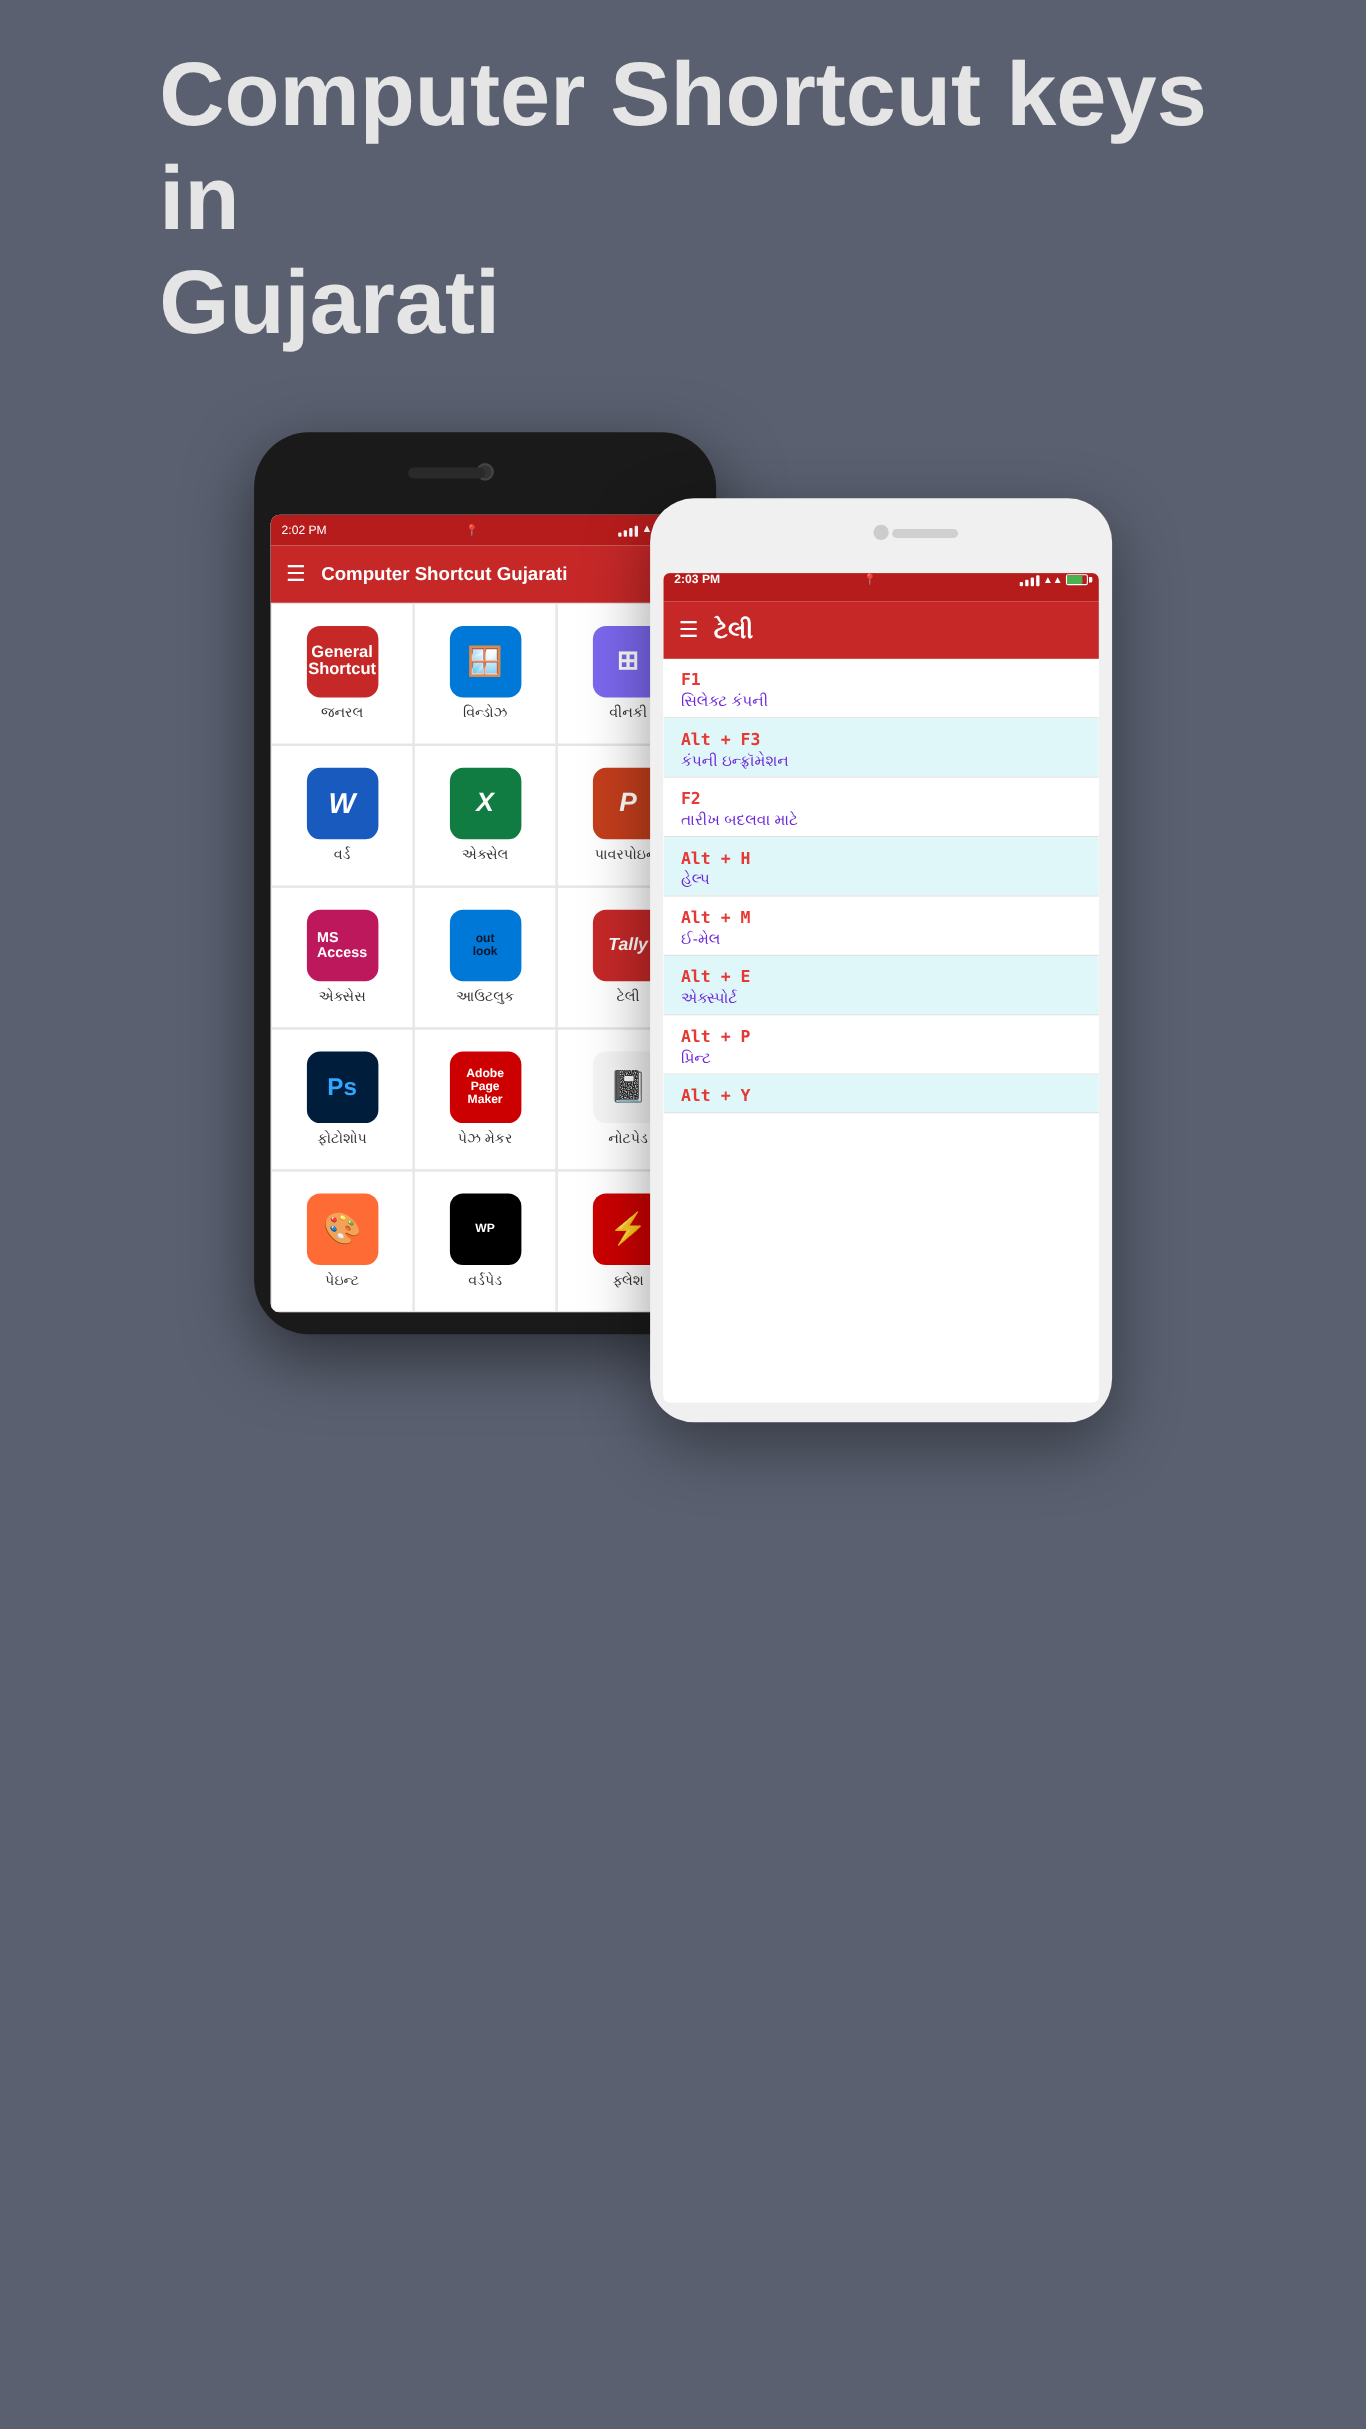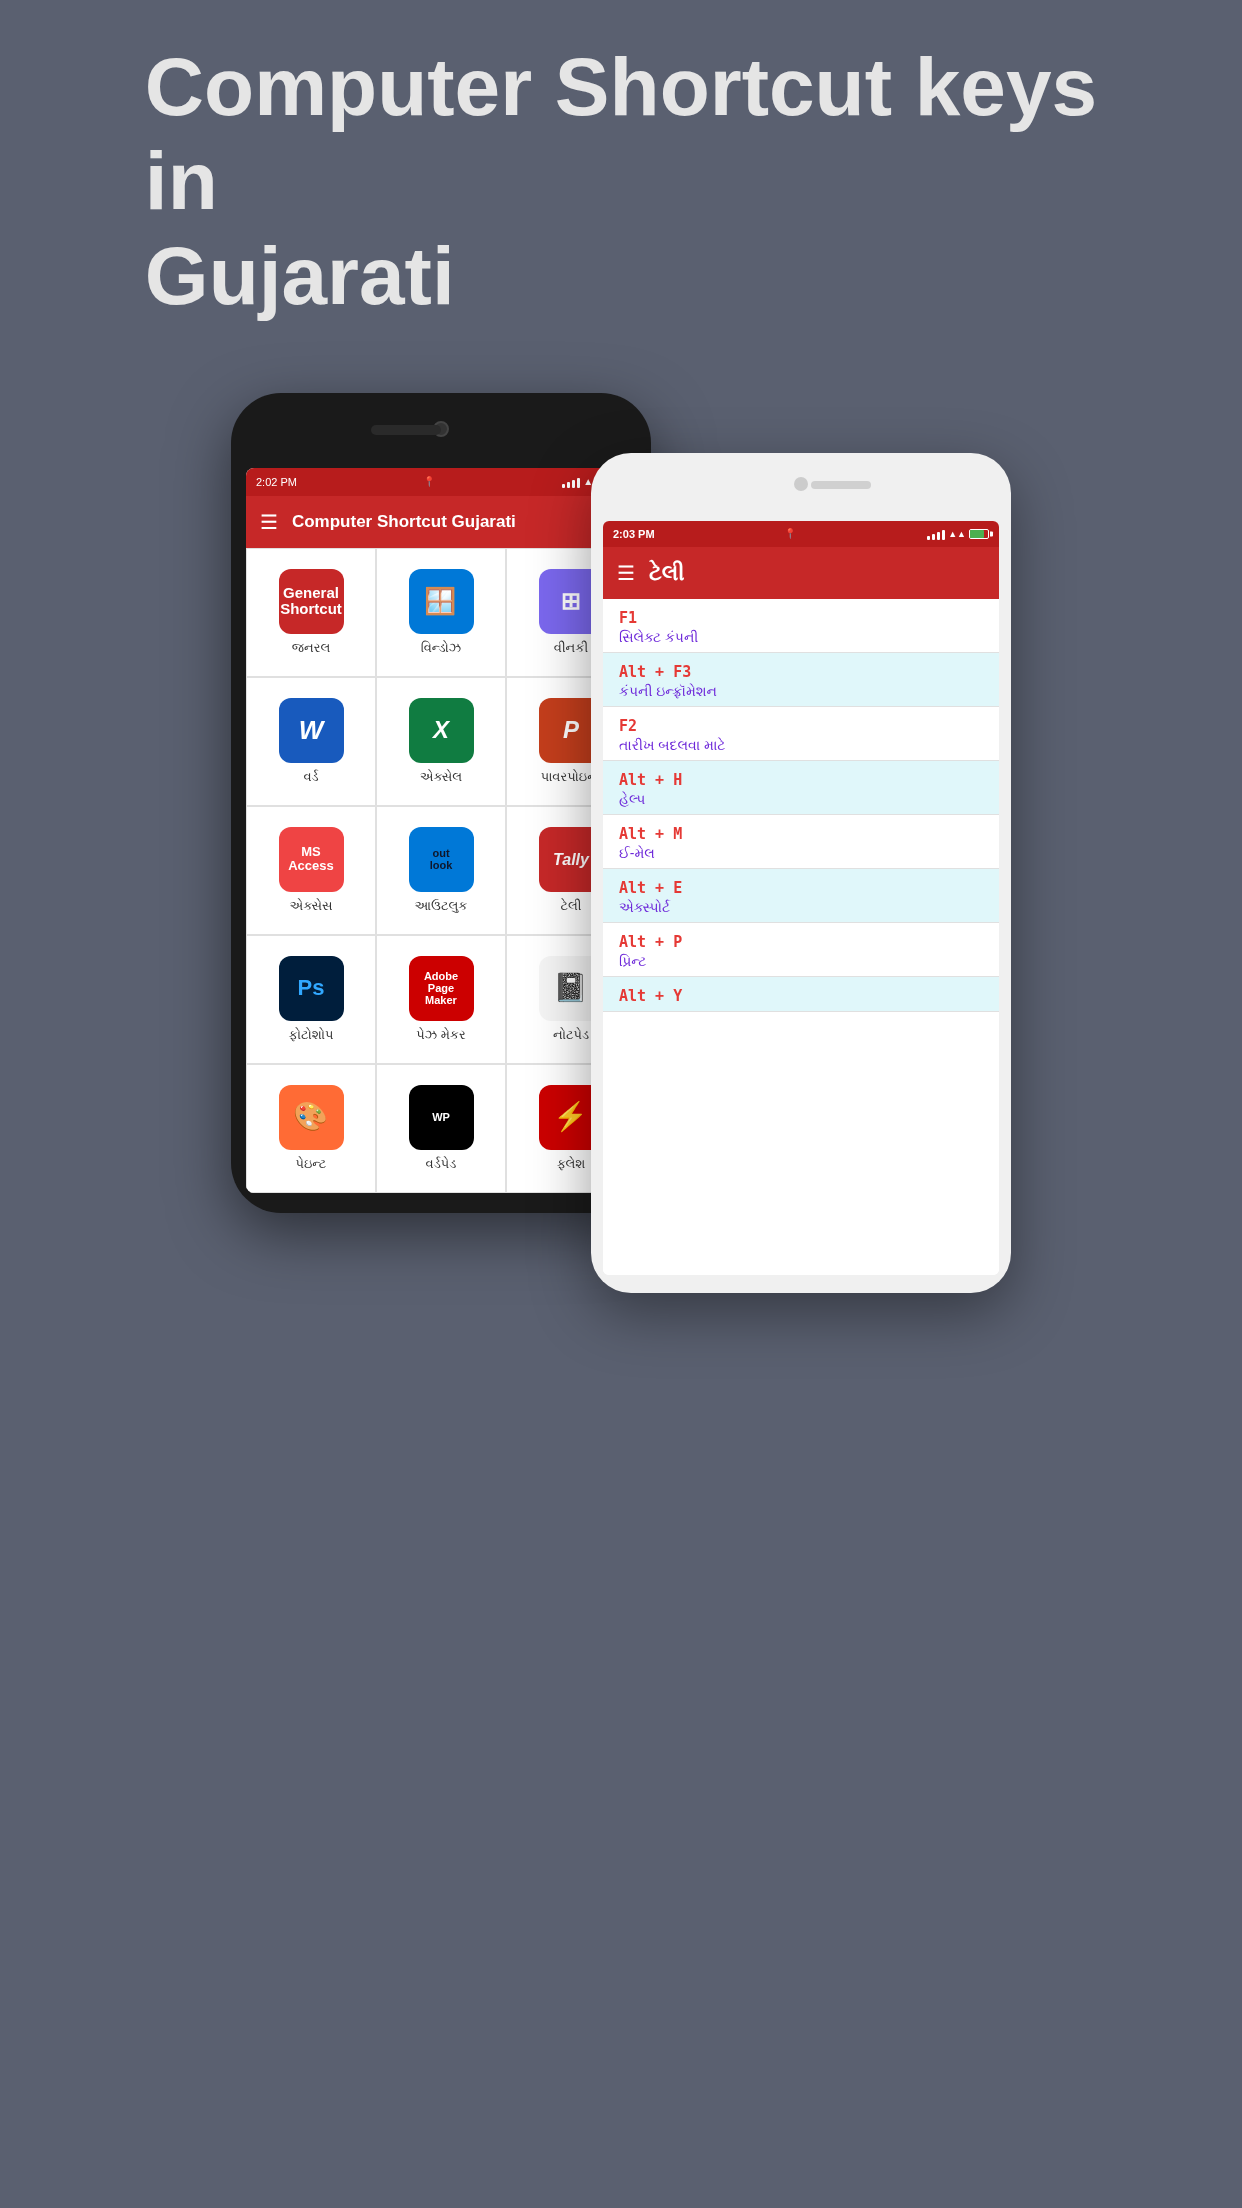--- a/index.html
+++ b/index.html
@@ -190,21 +190,21 @@
       overflow: hidden;
       display: flex;
       flex-direction: column;
     }
 
     
     .status-bar-white {
       background: #b71c1c;
       height: 26px;
       display: flex;
-      align-items: center;
+      align-items: flex-start;
       justify-content: space-between;
       padding: 0 10px;
       font-size: 11px;
       color: white;
     }
 
     
     .app-bar-right {
       background: #c62828;
       height: 52px;
@@ -351,21 +351,21 @@
             </div>
             <div class="app-label">એક્સેલ</div>
           </div>
           <div class="grid-item">
             <div class="app-icon" style="background: rgb(196, 62, 28); color: white; font-size: 22px; font-weight: bold; text-align: center; line-height: 1.1; padding: 4px;">
               <span style="font-size:24px;font-style:italic;">P</span>
             </div>
             <div class="app-label">પાવરપોઇન્ટ</div>
           </div>
           <div class="grid-item">
-            <div class="app-icon" style="background: #ef4444; color: white; font-size: 22px; font-weight: bold; text-align: center; line-height: 1.1; padding: 4px;">
+            <div class="app-icon" style="background: #be185d; color: white; font-size: 22px; font-weight: bold; text-align: left; line-height: 1.1; padding: 4px;">
               <span style="font-size:13px;font-weight:bold;">MS<br>Access</span>
             </div>
             <div class="app-label">એક્સેસ</div>
           </div>
           <div class="grid-item">
             <div class="app-icon" style="background: rgb(0, 120, 215); color: #0f172a; font-size: 22px; font-weight: bold; text-align: center; line-height: 1.1; padding: 4px;">
               <span style="font-size:11px;font-weight:bold;">out<br>look</span>
             </div>
             <div class="app-label">આઉટલુક</div>
           </div>

